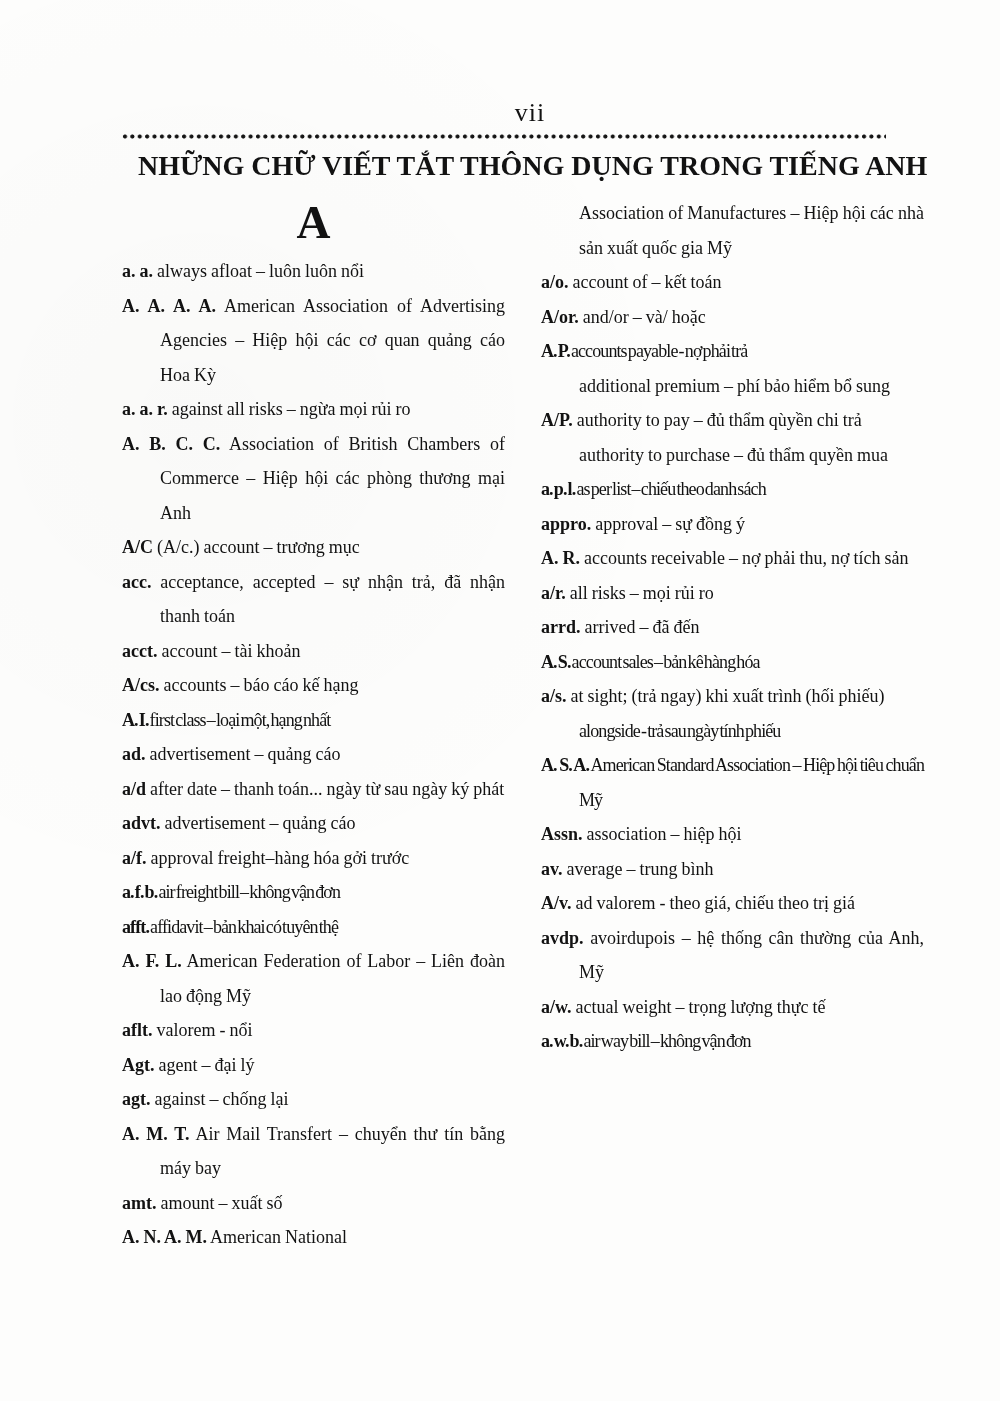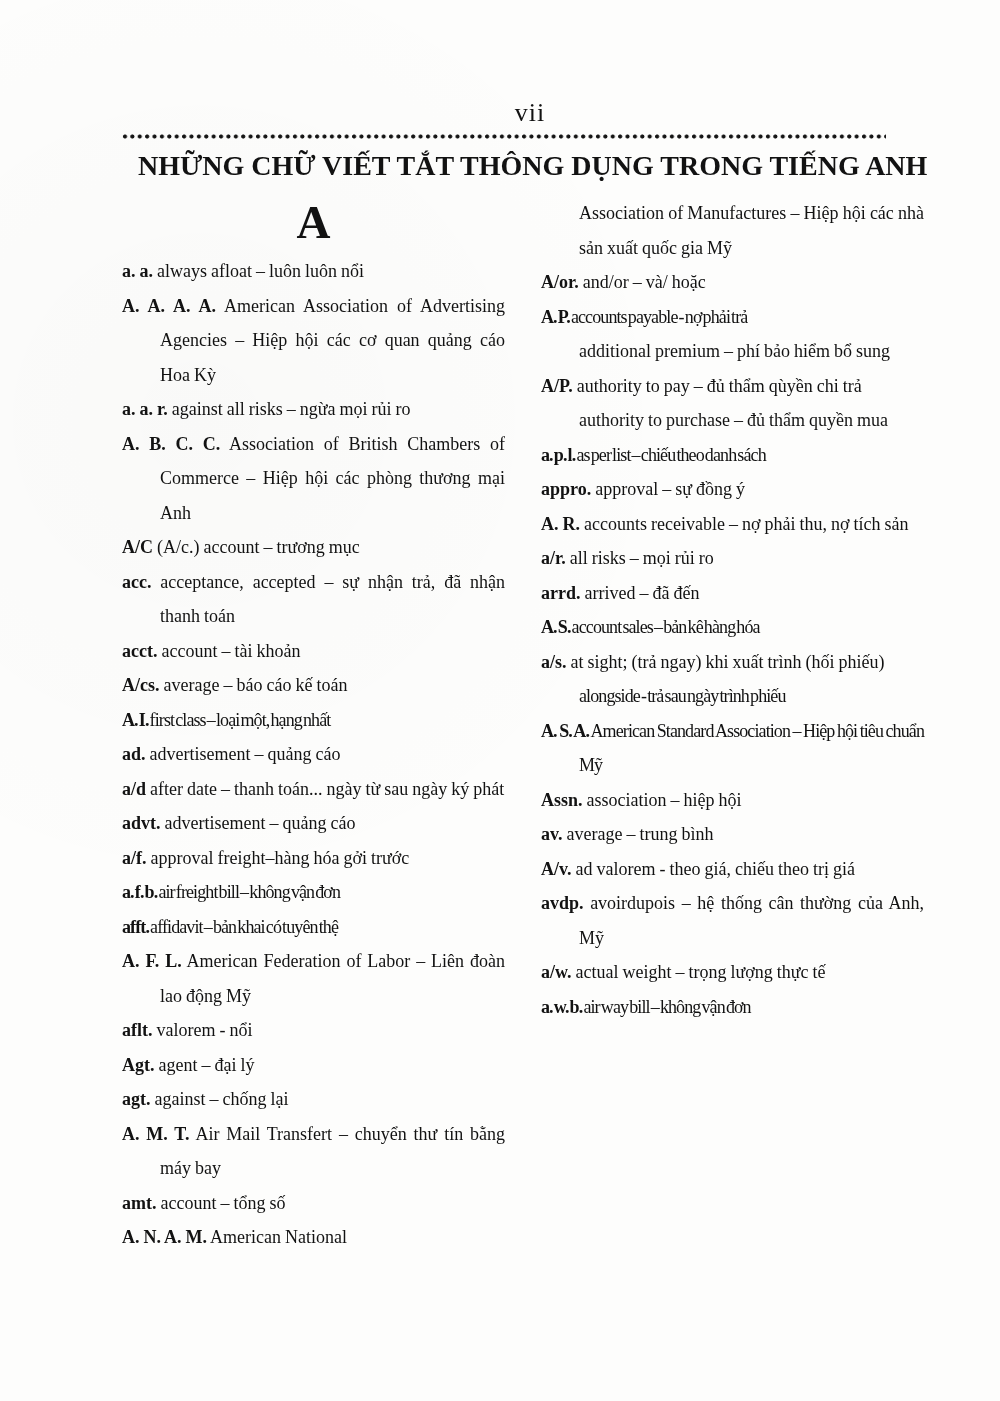--- a/index.html
+++ b/index.html
@@ -100,21 +100,21 @@
   <p class="entry"><span class="term">a. a. r.</span><span class="def"> against all risks – ngừa mọi rủi ro</span></p>
 
   <p class="entry"><span class="term">A. B. C. C.</span><span class="def"> Association of British Chambers of Commerce – Hiệp hội các phòng thương mại Anh</span></p>
 
   <p class="entry"><span class="term">A/C</span><span class="def"> (A/c.) account – trương mục</span></p>
 
   <p class="entry"><span class="term">acc.</span><span class="def"> acceptance, accepted – sự nhận trả, đã nhận thanh toán</span></p>
 
   <p class="entry"><span class="term">acct.</span><span class="def"> account – tài khoản</span></p>
 
-  <p class="entry"><span class="term">A/cs.</span><span class="def"> average – báo cáo kế toán</span></p>
+  <p class="entry"><span class="term">A/cs.</span><span class="def"> accounts – báo cáo kế hạng</span></p>
 
   <p class="entry tight"><span class="term">A. I.</span><span class="def"> first class – loại một, hạng nhất</span></p>
 
   <p class="entry"><span class="term">ad.</span><span class="def"> advertisement – quảng cáo</span></p>
 
   <p class="entry"><span class="term">a/d</span><span class="def"> after date – thanh toán... ngày từ sau ngày ký phát</span></p>
 
   <p class="entry"><span class="term">advt.</span><span class="def"> advertisement – quảng cáo</span></p>
 
   <p class="entry"><span class="term">a/f.</span><span class="def"> approval freight–hàng hóa gởi trước</span></p>
@@ -126,27 +126,28 @@
   <p class="entry"><span class="term">A. F. L.</span><span class="def"> American Federation of Labor – Liên đoàn lao động Mỹ</span></p>
 
   <p class="entry"><span class="term">aflt.</span><span class="def"> valorem - nổi</span></p>
 
   <p class="entry"><span class="term">Agt.</span><span class="def"> agent – đại lý</span></p>
 
   <p class="entry"><span class="term">agt.</span><span class="def"> against – chống lại</span></p>
 
   <p class="entry"><span class="term">A. M. T.</span><span class="def"> Air Mail Transfert – chuyển thư tín bằng máy bay</span></p>
 
-  <p class="entry"><span class="term">amt.</span><span class="def"> account – tổng số</span></p>
+  <p class="entry"><span class="term">amt.</span><span class="def"> amount – xuất số</span></p>
 
   <p class="entry"><span class="term">A. N. A. M.</span><span class="def"> American National</span></p>
 </div>
     <div class="column" id="right-col">
   <p class="entry cont"><span class="term"></span><span class="def">Association of Manufactures – Hiệp hội các nhà sản xuất quốc gia Mỹ</span></p>
 
+  <p class="entry"><span class="term">a/o.</span><span class="def"> account of – kết toán</span></p>
 
   <p class="entry"><span class="term">A/or.</span><span class="def"> and/or – và/ hoặc</span></p>
 
   <p class="entry tight"><span class="term">A. P.</span><span class="def"> accounts payable - nợ phải trả</span></p>
 
   <p class="entry cont"><span class="term"></span><span class="def">additional premium – phí bảo hiểm bổ sung</span></p>
 
   <p class="entry"><span class="term">A/P.</span><span class="def"> authority to pay – đủ thẩm qùyền chi trả</span></p>
 
   <p class="entry cont"><span class="term"></span><span class="def">authority to purchase – đủ thẩm quyền mua</span></p>
@@ -158,21 +159,21 @@
   <p class="entry"><span class="term">A. R.</span><span class="def"> accounts receivable – nợ phải thu, nợ tích sản</span></p>
 
   <p class="entry"><span class="term">a/r.</span><span class="def"> all risks – mọi rủi ro</span></p>
 
   <p class="entry"><span class="term">arrd.</span><span class="def"> arrived – đã đến</span></p>
 
   <p class="entry tight"><span class="term">A. S.</span><span class="def"> account sales – bản kê hàng hóa</span></p>
 
   <p class="entry"><span class="term">a/s.</span><span class="def"> at sight; (trả ngay) khi xuất trình (hối phiếu)</span></p>
 
-  <p class="entry cont tight"><span class="term"></span><span class="def">alongside - trả sau ngày trình phiếu</span></p>
+  <p class="entry cont tight"><span class="term"></span><span class="def">alongside - trả sau ngày tính phiếu</span></p>
 
   <p class="entry tight"><span class="term">A. S. A.</span><span class="def"> American Standard Association – Hiệp hội tiêu chuẩn Mỹ</span></p>
 
   <p class="entry"><span class="term">Assn.</span><span class="def"> association – hiệp hội</span></p>
 
   <p class="entry"><span class="term">av.</span><span class="def"> average – trung bình</span></p>
 
   <p class="entry"><span class="term">A/v.</span><span class="def"> ad valorem - theo giá, chiếu theo trị giá</span></p>
 
   <p class="entry"><span class="term">avdp.</span><span class="def"> avoirdupois – hệ thống cân thường của Anh, Mỹ</span></p>

